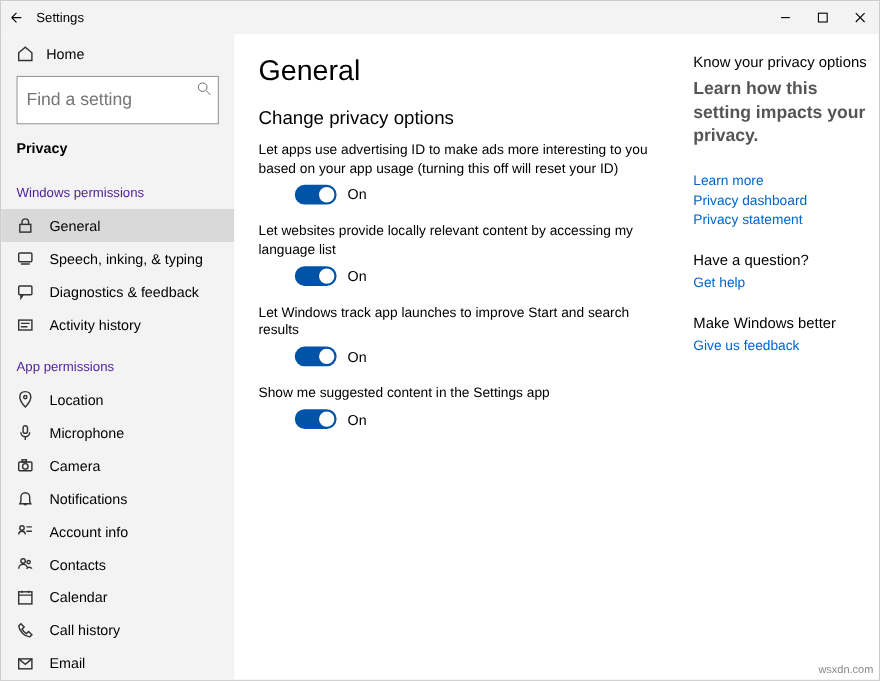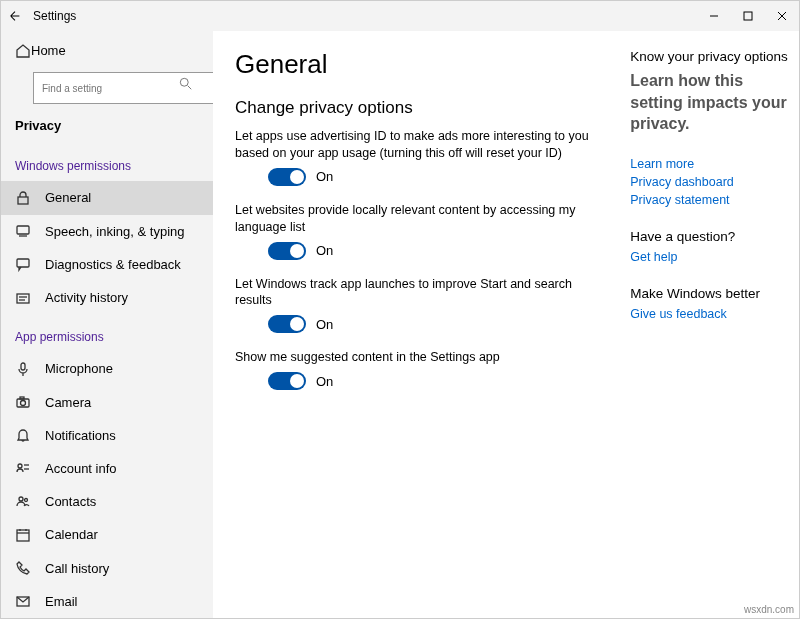--- a/index.html
+++ b/index.html
@@ -5,23 +5,23 @@
 * { box-sizing: border-box; margin: 0; padding: 0; font-family: "Segoe UI", Tahoma, sans-serif; }
 html, body { width: 800px; height: 619px; overflow: hidden; background: #fff; }
 .window { width: 800px; height: 619px; display: flex; flex-direction: column; border: 1px solid #ccc; }
 .titlebar { height: 30px; display: flex; align-items: center; background: #f3f3f3; }
 .titlebar .back { width: 28px; height: 30px; display:flex; align-items:center; justify-content:center; }
 .titlebar .title { font-size: 12px; flex: 1; padding-left: 4px; }
 .winbtns { display: flex; }
 .winbtn { width: 34px; height: 30px; display:flex; align-items:center; justify-content:center; font-size: 11px; }
 .body { flex:1; display:flex; overflow:hidden; }
 .sidebar { width: 212px; background: #f3f3f3; display:flex; flex-direction:column; font-size: 13px; color:#000; overflow-y:auto; }
-.home-row { display:flex; align-items:center; height: 34px; padding: 0 14px; gap: 0; margin-top:4px; }
+.home-row { display:flex; align-items:center; height: 34px; padding: 0 14px; gap: 11px; margin-top:4px; }
 .search-wrap { margin: 6px 14px 10px; position:relative; }
-.search { width: 100%; height: 32px; font-size:10px; padding: 0 26px 0 8px; border:1px solid #999; background:#fff;margin-left:18px; }
+.search { width: 100%; height: 44px; font-size:16px; padding: 0 26px 0 8px; border:1px solid #999; background:#fff; }
 .search-icon { position:absolute; right:6px; top:5px; }
 .section-label { font-weight:600; font-size:13px; padding: 4px 14px 10px; }
 .group-label { color:#4c1d95; font-size: 12px; padding: 16px 14px 8px; }
 .nav-item { display:flex; align-items:center; height: 36px; padding: 0 14px; gap: 14px; cursor:pointer; }
 .nav-item.selected { background:#d9d9d9; }
 .nav-icon { width:16px; height:16px; display:flex; align-items:center; justify-content:center; flex-shrink:0; }
 .nav-icon svg { width:16px; height:16px; fill:none; stroke:#333; stroke-width:1.3; }
 .content { flex:1; display:flex; padding: 18px 0 0 22px; overflow:hidden; }
 .main { width: 380px; }
 h1 { font-size: 26px; font-weight: 400; margin-bottom: 18px; }
@@ -126,20 +126,29 @@
             </svg>
           </span>
         <span>Activity history</span>
       </div>
 
       <div class="group-label">App permissions</div>
 
       <div class="nav-item">
         <span class="nav-icon">
             <svg viewBox="0 0 16 16">
+              <path d="M8 1C5 1 3 3 3 6c0 4 5 9 5 9s5-5 5-9c0-3-2-5-5-5z"></path>
+              <circle cx="8" cy="6" r="1.5"></circle>
+            </svg>
+          </span>
+        <span>Location</span>
+      </div>
+      <div class="nav-item">
+        <span class="nav-icon">
+            <svg viewBox="0 0 16 16">
               <rect x="6" y="2" width="4" height="7" rx="2"></rect>
               <path d="M4 8a4 4 0 008 0M8 12v3"></path>
             </svg>
           </span>
         <span>Microphone</span>
       </div>
       <div class="nav-item">
         <span class="nav-icon">
             <svg viewBox="0 0 16 16">
               <rect x="2" y="5" width="12" height="8" rx="1"></rect>

